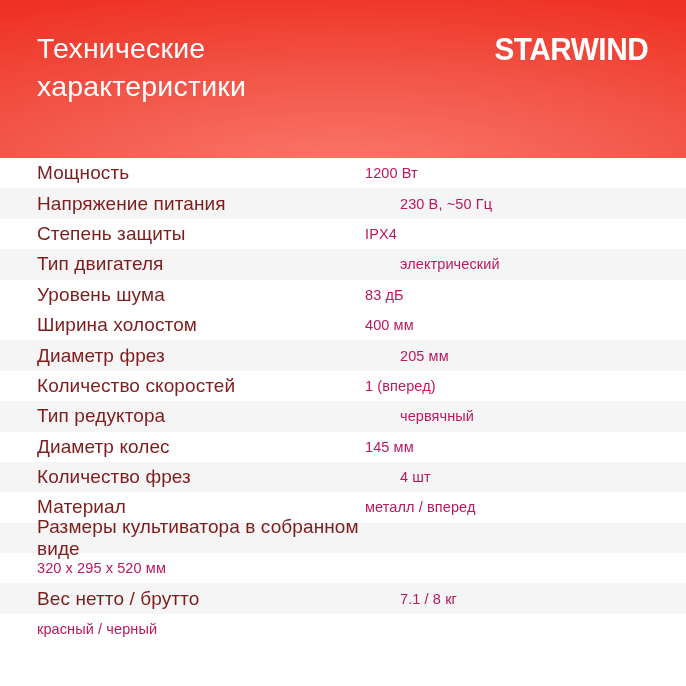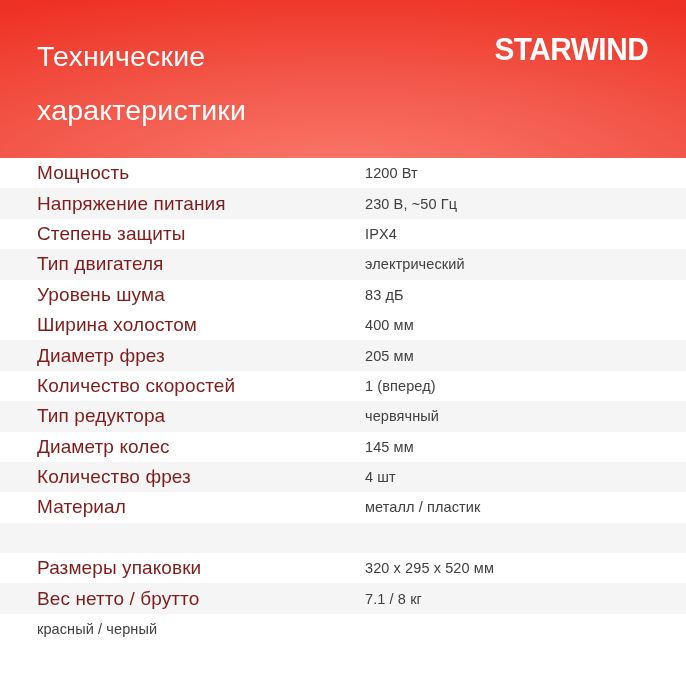--- a/index.html
+++ b/index.html
@@ -18,21 +18,21 @@
     width: 100%;
     background: radial-gradient(120% 150% at 50% 112%, #fb7a6d 0%, #f25749 42%, #ee3124 82%);
     display: flex;
     justify-content: space-between;
     align-items: flex-start;
     padding: 29px 38px 0 37px;
   }
   .page-title {
     color: #ffffff;
     font-size: 28.5px;
-    line-height: 54px;
+    line-height: 38px;
     font-weight: 400;
     max-width: 300px;
     letter-spacing: 0.2px;
   }
   .brand-logo {
     color: #ffffff;
     font-size: 31px;
     font-weight: 700;
     letter-spacing: -0.5px;
     transform: scaleX(0.96);
@@ -43,30 +43,30 @@
   .spec-table {
     width: 100%;
   }
   .spec-row {
     height: 30.4px;
     display: flex;
     align-items: center;
     padding-left: 37px;
     background: #ffffff;
   }
-  .spec-row.striped { background: #f5f5f6; }
+  .spec-row.striped { background: #f5f5f6; gap: 35px; }
   .spec-label {
     width: 328px;
     flex-shrink: 0;
     color: #7f1d1d;
     font-size: 19px;
     letter-spacing: 0.1px;
   }
   .spec-value {
-    color: #404040;
+    color: #be185d;
     font-size: 14.5px;
     letter-spacing: 0.1px;
   }
 </style>
 </head>
 <body>
 
 <div class="page">
 
   <header class="header">
@@ -115,26 +115,26 @@
       <div class="spec-row">
         <span class="spec-label">Диаметр колес</span>
         <span class="spec-value">145 мм</span>
       </div>
       <div class="spec-row striped">
         <span class="spec-label">Количество фрез</span>
         <span class="spec-value">4 шт</span>
       </div>
       <div class="spec-row">
         <span class="spec-label">Материал</span>
-        <span class="spec-value">металл / пластик</span>
+        <span class="spec-value">металл / вперед</span>
       </div>
       <div class="spec-row striped">
+        <span class="spec-label">Размеры культиватора в собранном виде</span>
       </div>
       <div class="spec-row">
-        <span class="spec-label">Размеры упаковки</span>
         <span class="spec-value">320 x 295 x 520 мм</span>
       </div>
       <div class="spec-row striped">
         <span class="spec-label">Вес нетто / брутто</span>
         <span class="spec-value">7.1 / 8 кг</span>
       </div>
       <div class="spec-row">
         <span class="spec-value">красный / черный</span>
       </div>
     </main>

